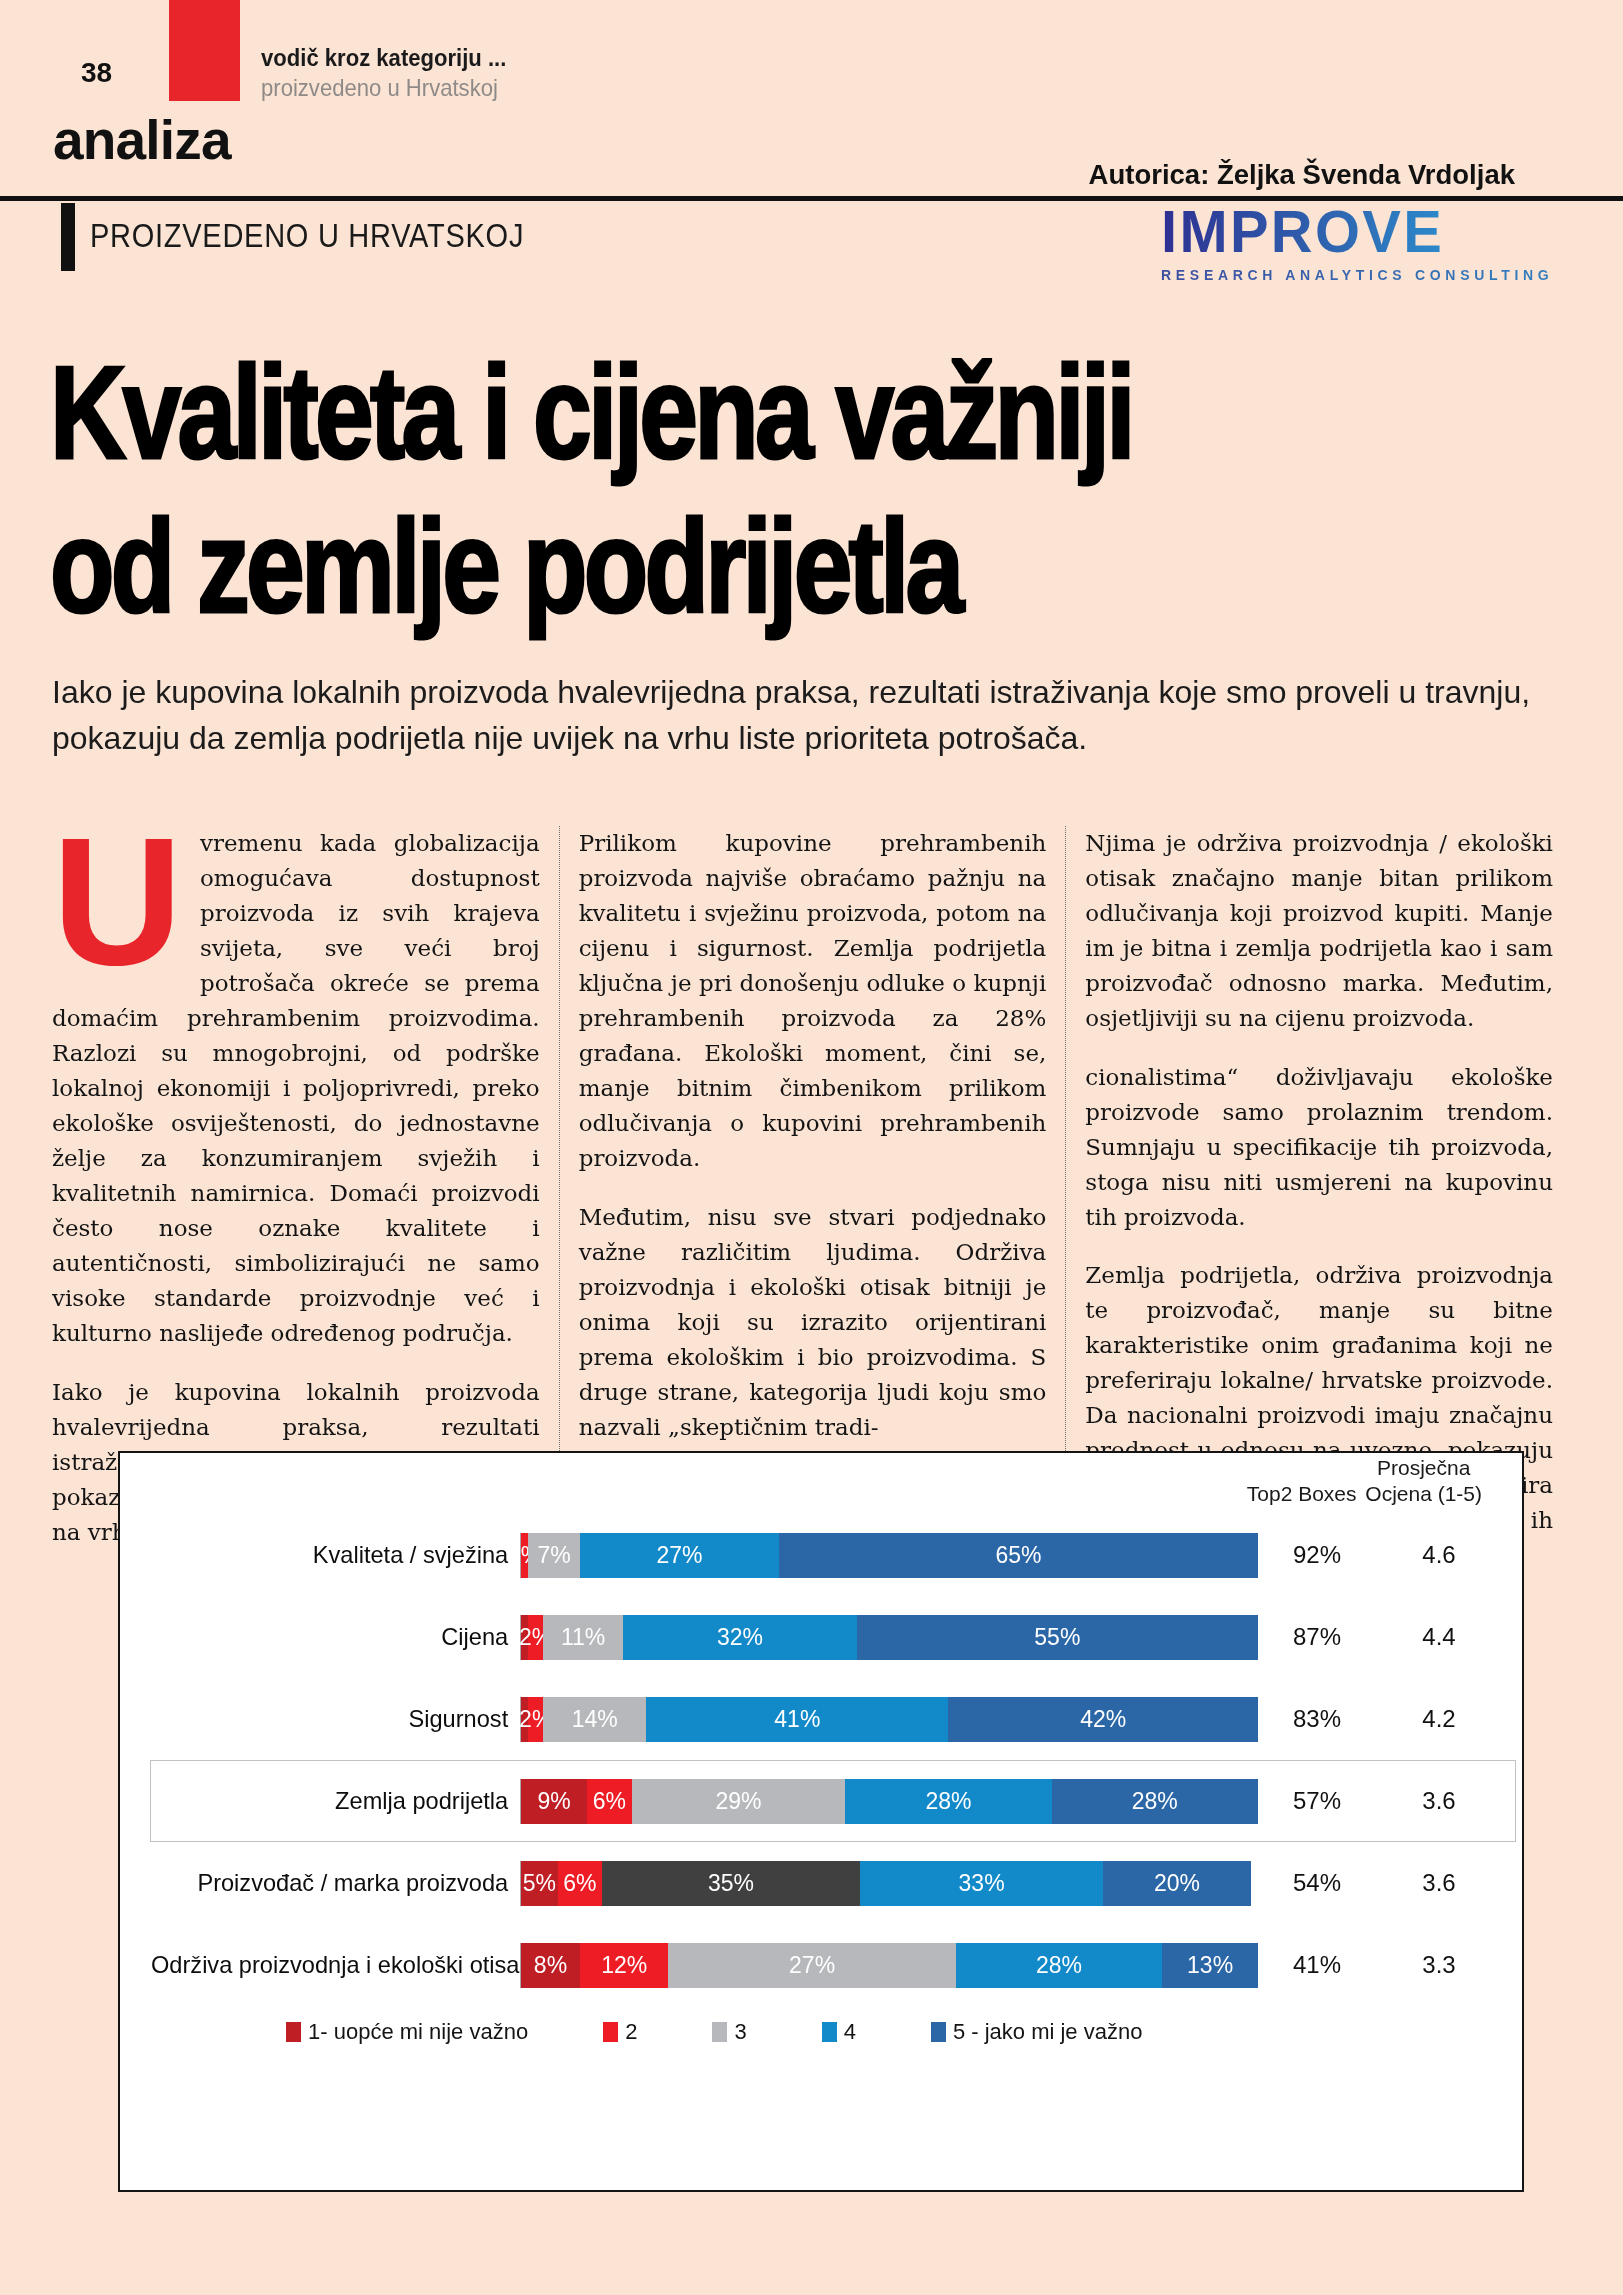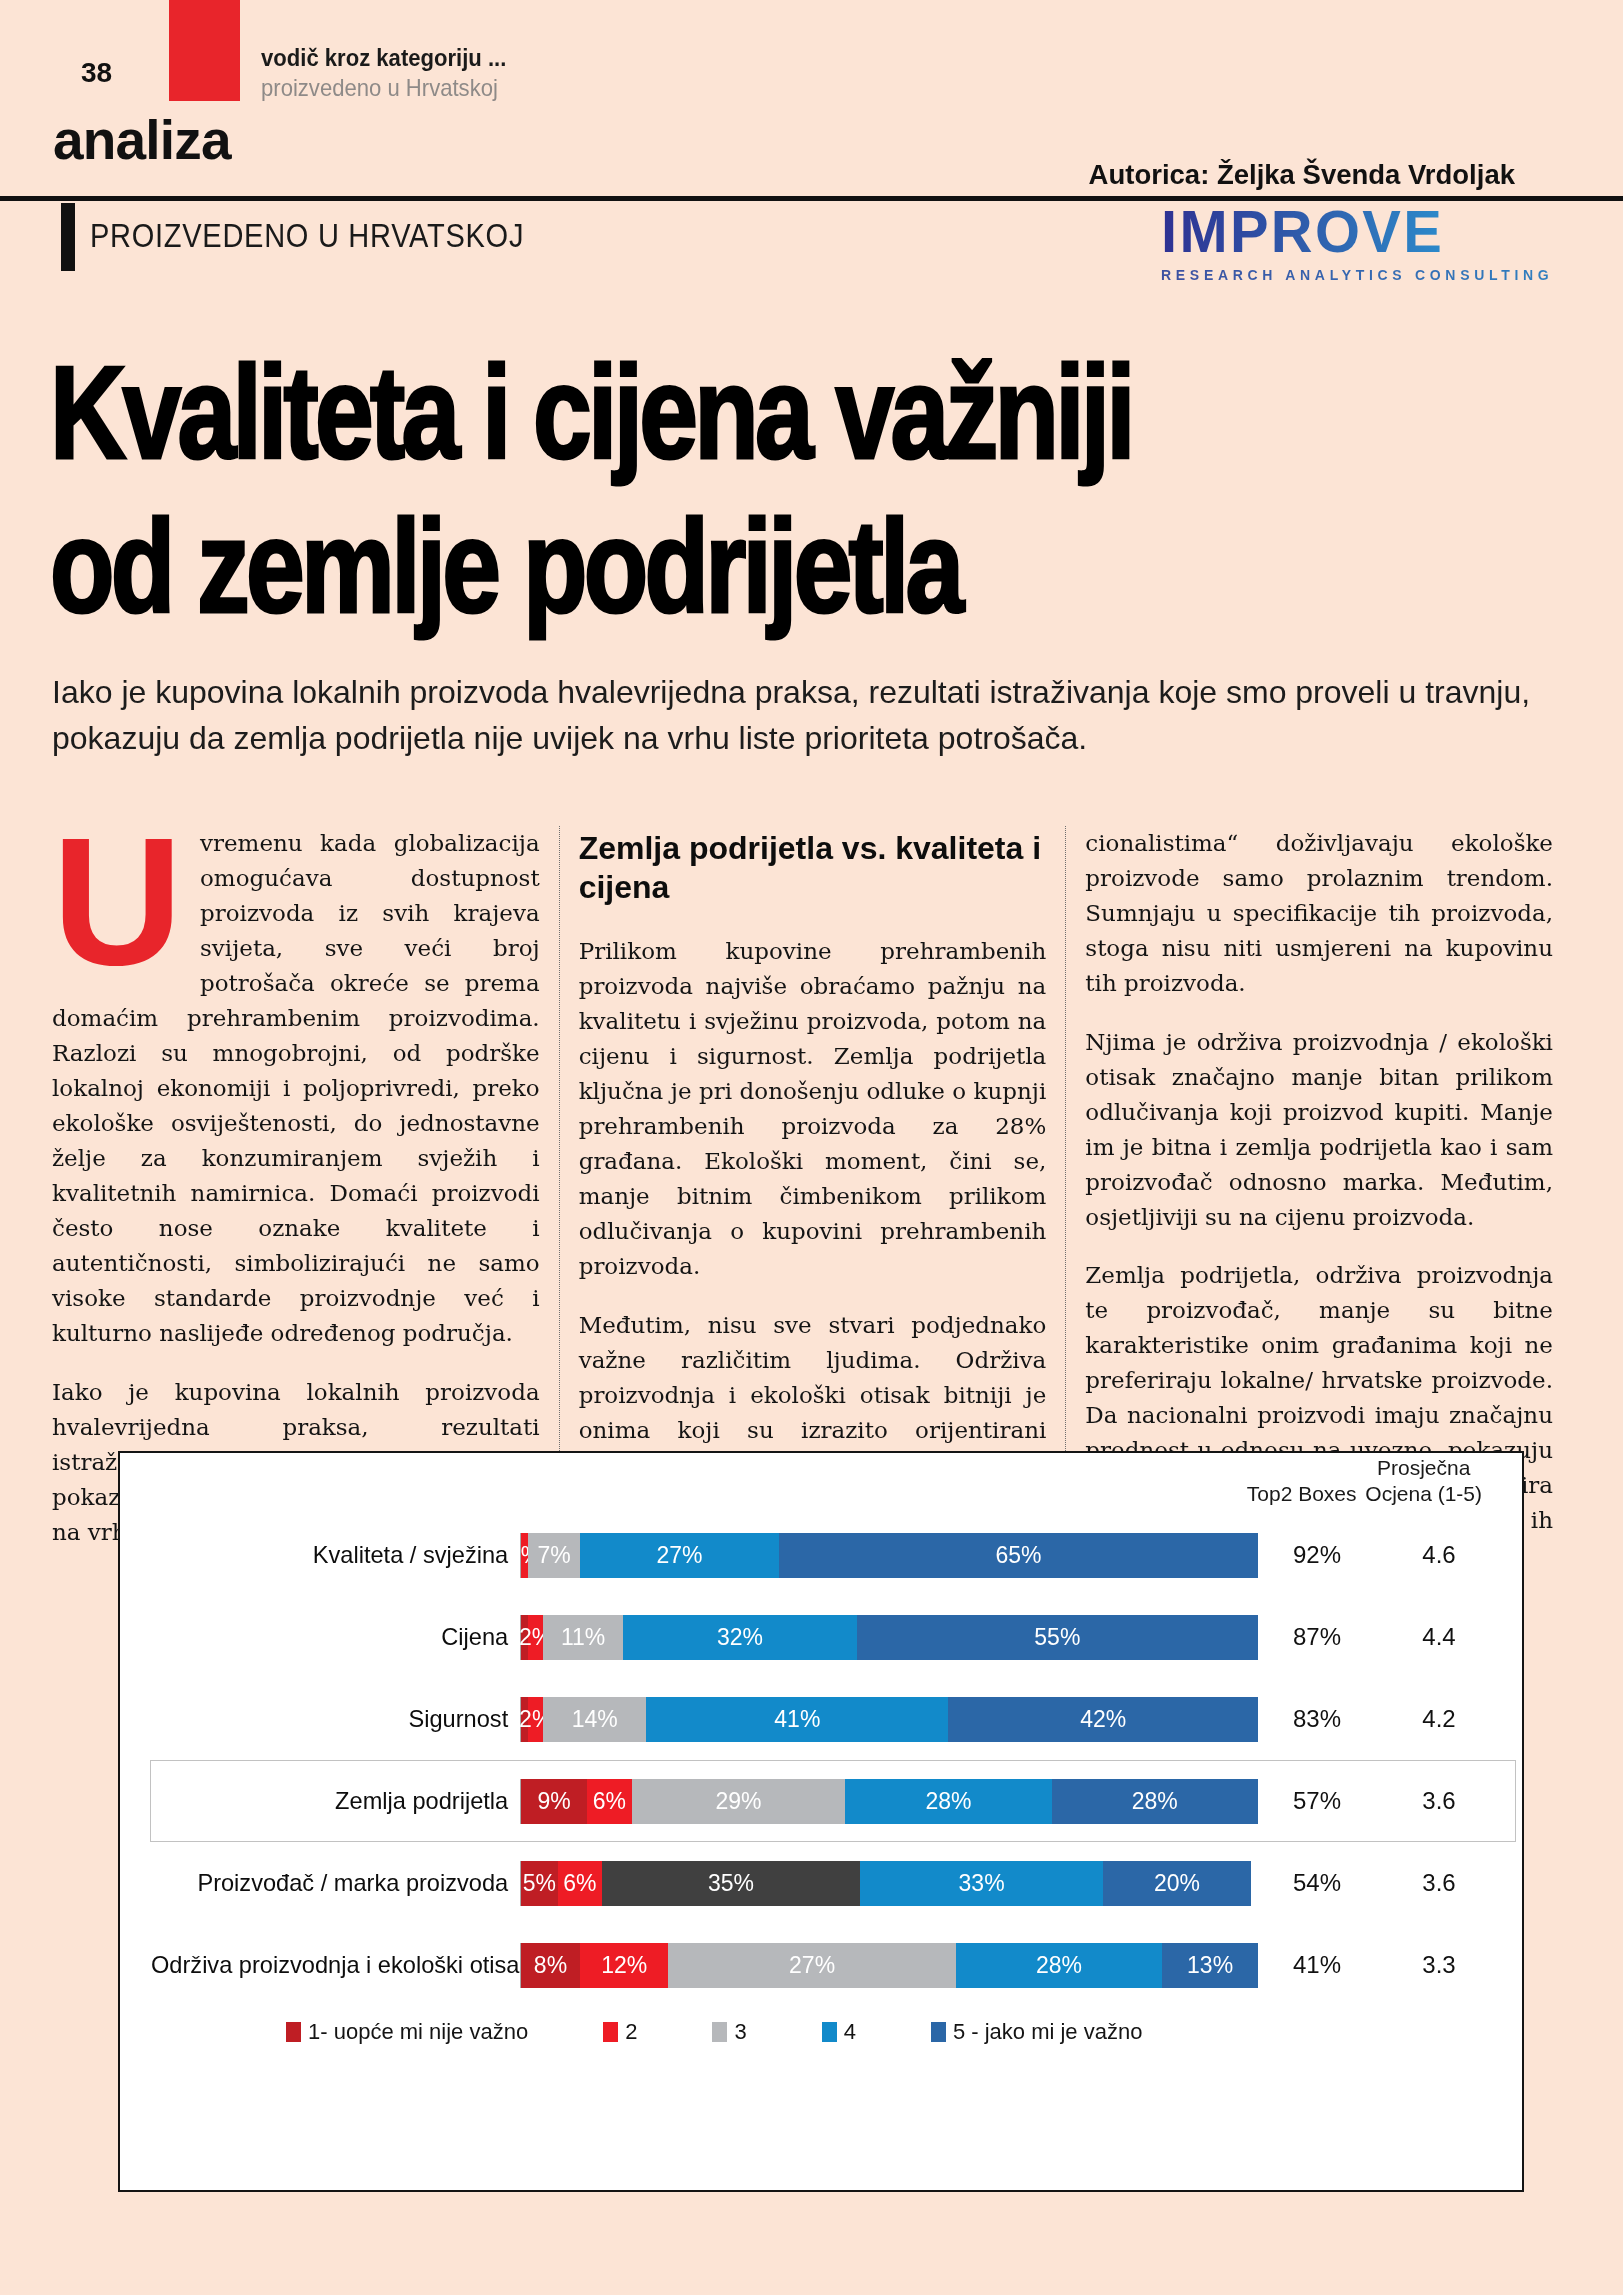--- a/index.html
+++ b/index.html
@@ -104,27 +104,26 @@
   <div class="hline">od zemlje podrijetla</div>
 </div>
 <div class="lead">Iako je kupovina lokalnih proizvoda hvalevrijedna praksa, rezultati istraživanja koje smo proveli u travnju, pokazuju da zemlja podrijetla nije uvijek na vrhu liste prioriteta potrošača.</div>
 
 <div class="cols">
   <div class="col">
     <p><span class="dropcap">U</span><span>vremenu kada globalizacija omogućava dostupnost proizvoda iz svih krajeva svijeta, sve veći broj potrošača okreće se prema domaćim prehrambenim proizvodima. Razlozi su mnogobrojni, od podrške lokalnoj ekonomiji i poljoprivredi, preko ekološke osviještenosti, do jednostavne želje za konzumiranjem svježih i kvalitetnih namirnica. Domaći proizvodi često nose oznake kvalitete i autentičnosti, simbolizirajući ne samo visoke standarde proizvodnje već i kulturno naslijeđe određenog područja.</span></p>
     <p>Iako je kupovina lokalnih proizvoda hvalevrijedna praksa, rezultati istraživanja koje smo proveli u travnju, pokazuju da zemlja podrijetla nije uvijek na vrhu liste prioriteta potrošača.</p>
   </div>
   <div class="col">
-    <div class="colhead">Zemlja podrijetla vs. kvaliteta i cijena</div>
     <p>Prilikom kupovine prehrambenih proizvoda najviše obraćamo pažnju na kvalitetu i svježinu proizvoda, potom na cijenu i sigurnost. Zemlja podrijetla ključna je pri donošenju odluke o kupnji prehrambenih proizvoda za 28% građana. Ekološki moment, čini se, manje bitnim čimbenikom prilikom odlučivanja o kupovini prehrambenih proizvoda.</p>
     <p>Međutim, nisu sve stvari podjednako važne različitim ljudima. Održiva proizvodnja i ekološki otisak bitniji je onima koji su izrazito orijentirani prema ekološkim i bio proizvodima. S druge strane, kategorija ljudi koju smo nazvali „skeptičnim tradi-</p>
   </div>
   <div class="col">
+    <p>Njima je održiva proizvodnja / ekološki otisak značajno manje bitan prilikom odlučivanja koji proizvod kupiti. Manje im je bitna i zemlja podrijetla kao i sam proizvođač odnosno marka. Međutim, osjetljiviji su na cijenu proizvoda.</p>
     <p>cionalistima“ doživljavaju ekološke proizvode samo prolaznim trendom. Sumnjaju u specifikacije tih proizvoda, stoga nisu niti usmjereni na kupovinu tih proizvoda.</p>
-    <p>Njima je održiva proizvodnja / ekološki otisak značajno manje bitan prilikom odlučivanja koji proizvod kupiti. Manje im je bitna i zemlja podrijetla kao i sam proizvođač odnosno marka. Međutim, osjetljiviji su na cijenu proizvoda.</p>
     <p>Zemlja podrijetla, održiva proizvodnja te proizvođač, manje su bitne karakteristike onim građanima koji ne preferiraju lokalne/ hrvatske proizvode. Da nacionalni proizvodi imaju značajnu prednost u odnosu na uvozne, pokazuju i naši podaci – 65% građana preferira lokalne/ hrvatske proizvode, dok ih (samo) 9% ne preferira.</p>
   </div>
 </div>
 
 <div class="chart">
   <div class="chead">
     <div class="sp1"></div>
       <div class="sp2"></div>
     <div class="h-top2">Top2 Boxes</div>
     <div class="h-avg">Prosječna Ocjena (1-5)</div>

